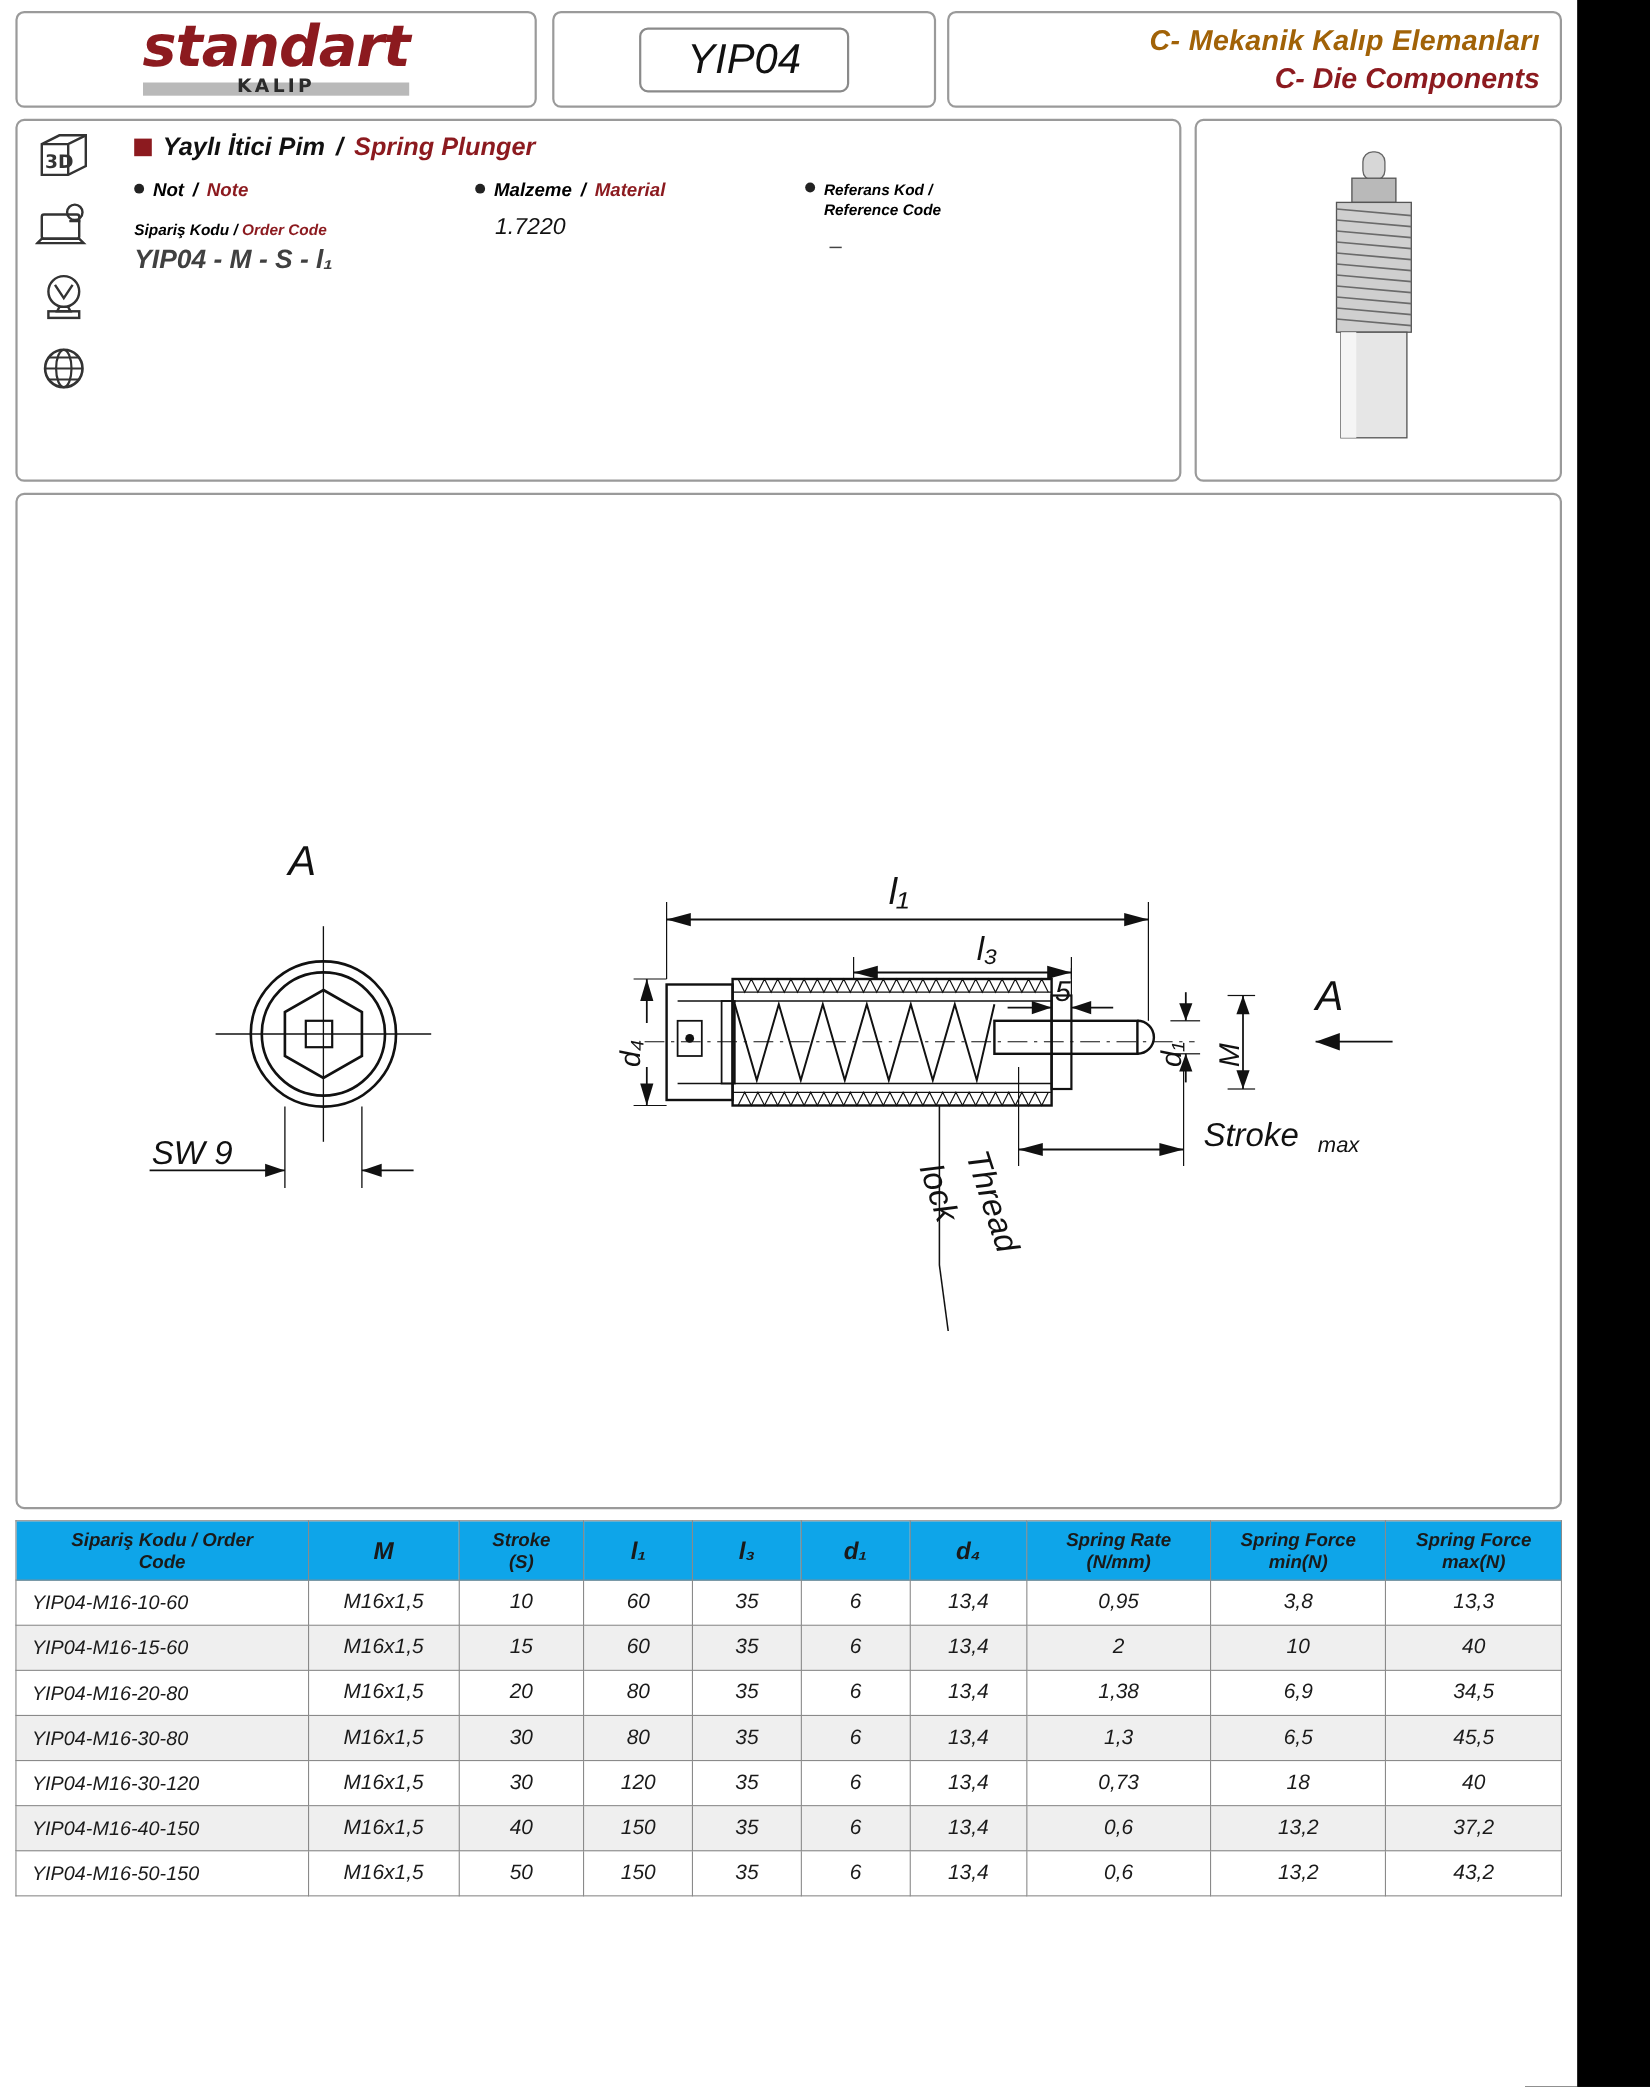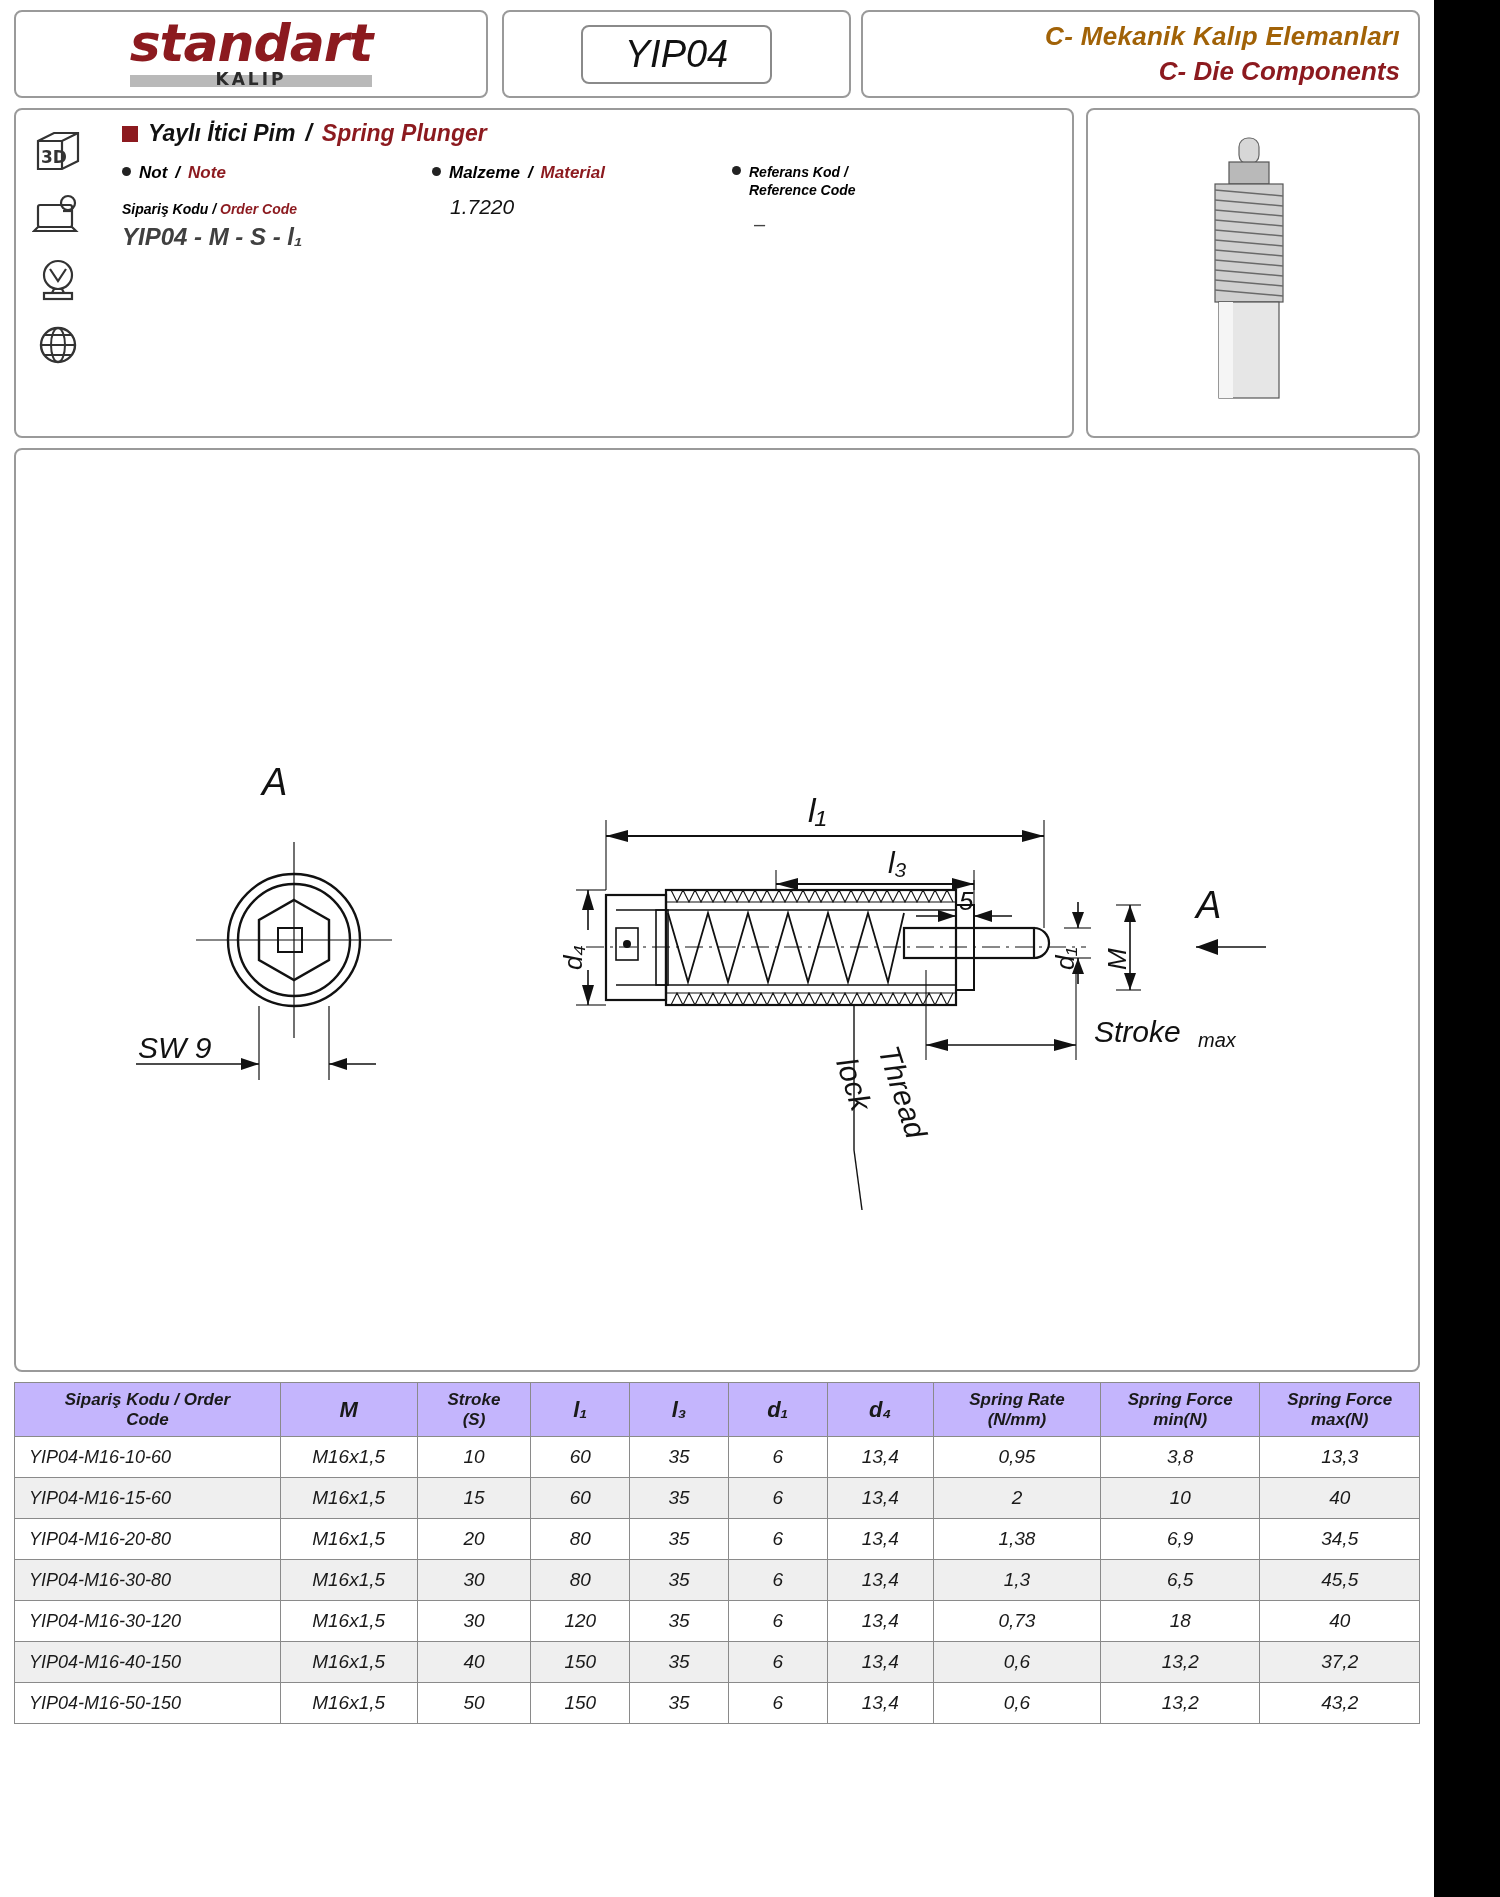--- a/index.html
+++ b/index.html
@@ -129,21 +129,21 @@
     border: 2px solid #9a9a9a;
     border-radius: 8px;
     width: 330px;
     display: flex;
     align-items: center;
     justify-content: center;
   }
   .icon-col {
     position: absolute;
     left: 14px;
-    top: 14px;
+    top: 4px;
     width: 64px;
   }
   .icon-col .ico {
     width: 56px;
     height: 58px;
     margin-bottom: 6px;
     display: flex;
     align-items: center;
     justify-content: center;
   }
@@ -250,21 +250,21 @@
     font-size: 19px;
     font-style: italic;
   }
   th, td {
     border: 1px solid #8a8a8a;
     text-align: center;
     padding: 9px 2px;
     color: #1a1a1a;
   }
   thead th {
-    background: #c4b5fd;
+    background: #0ea5e9;
     font-weight: bold;
     font-size: 17px;
     line-height: 1.15;
     padding: 7px 20px;
   }
   thead th.big { font-size: 22px; }
   tbody tr:nth-child(even) { background: #efefef; }
   td.code { text-align: left; padding-left: 14px; font-size: 18px; }
   .col-w1 { width: 17.5%; }
   .col-w2 { width: 9%; }

